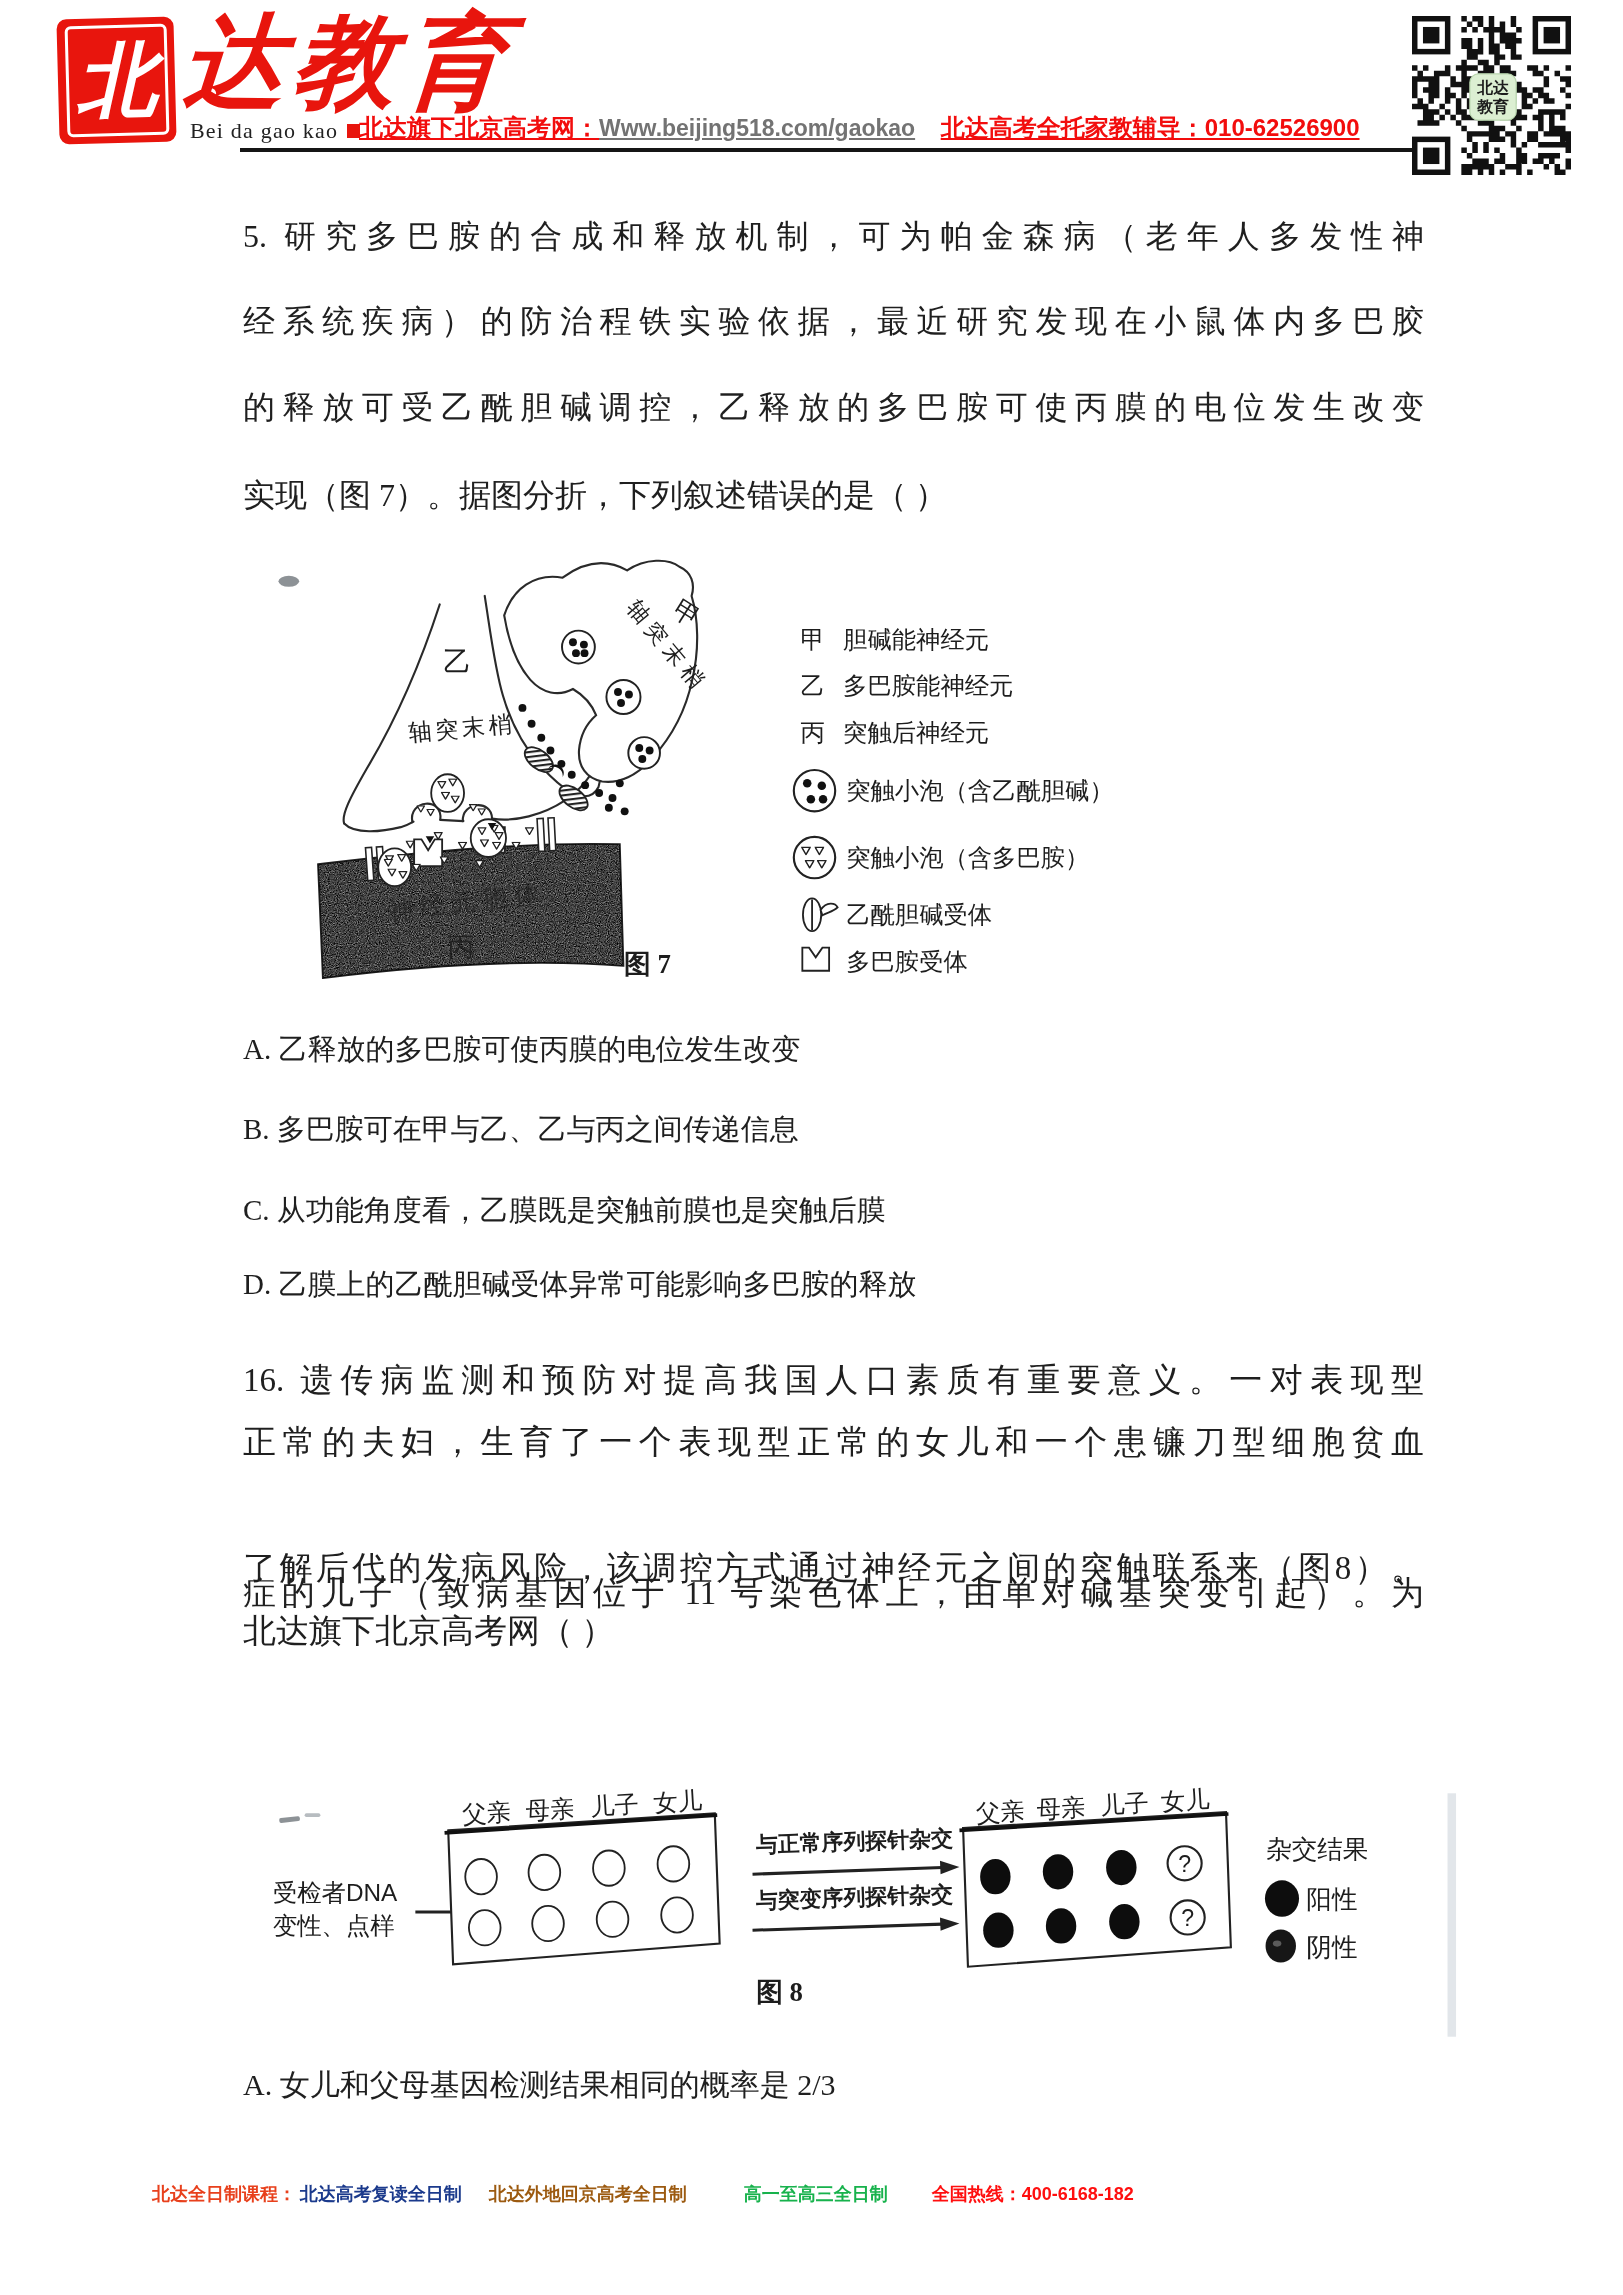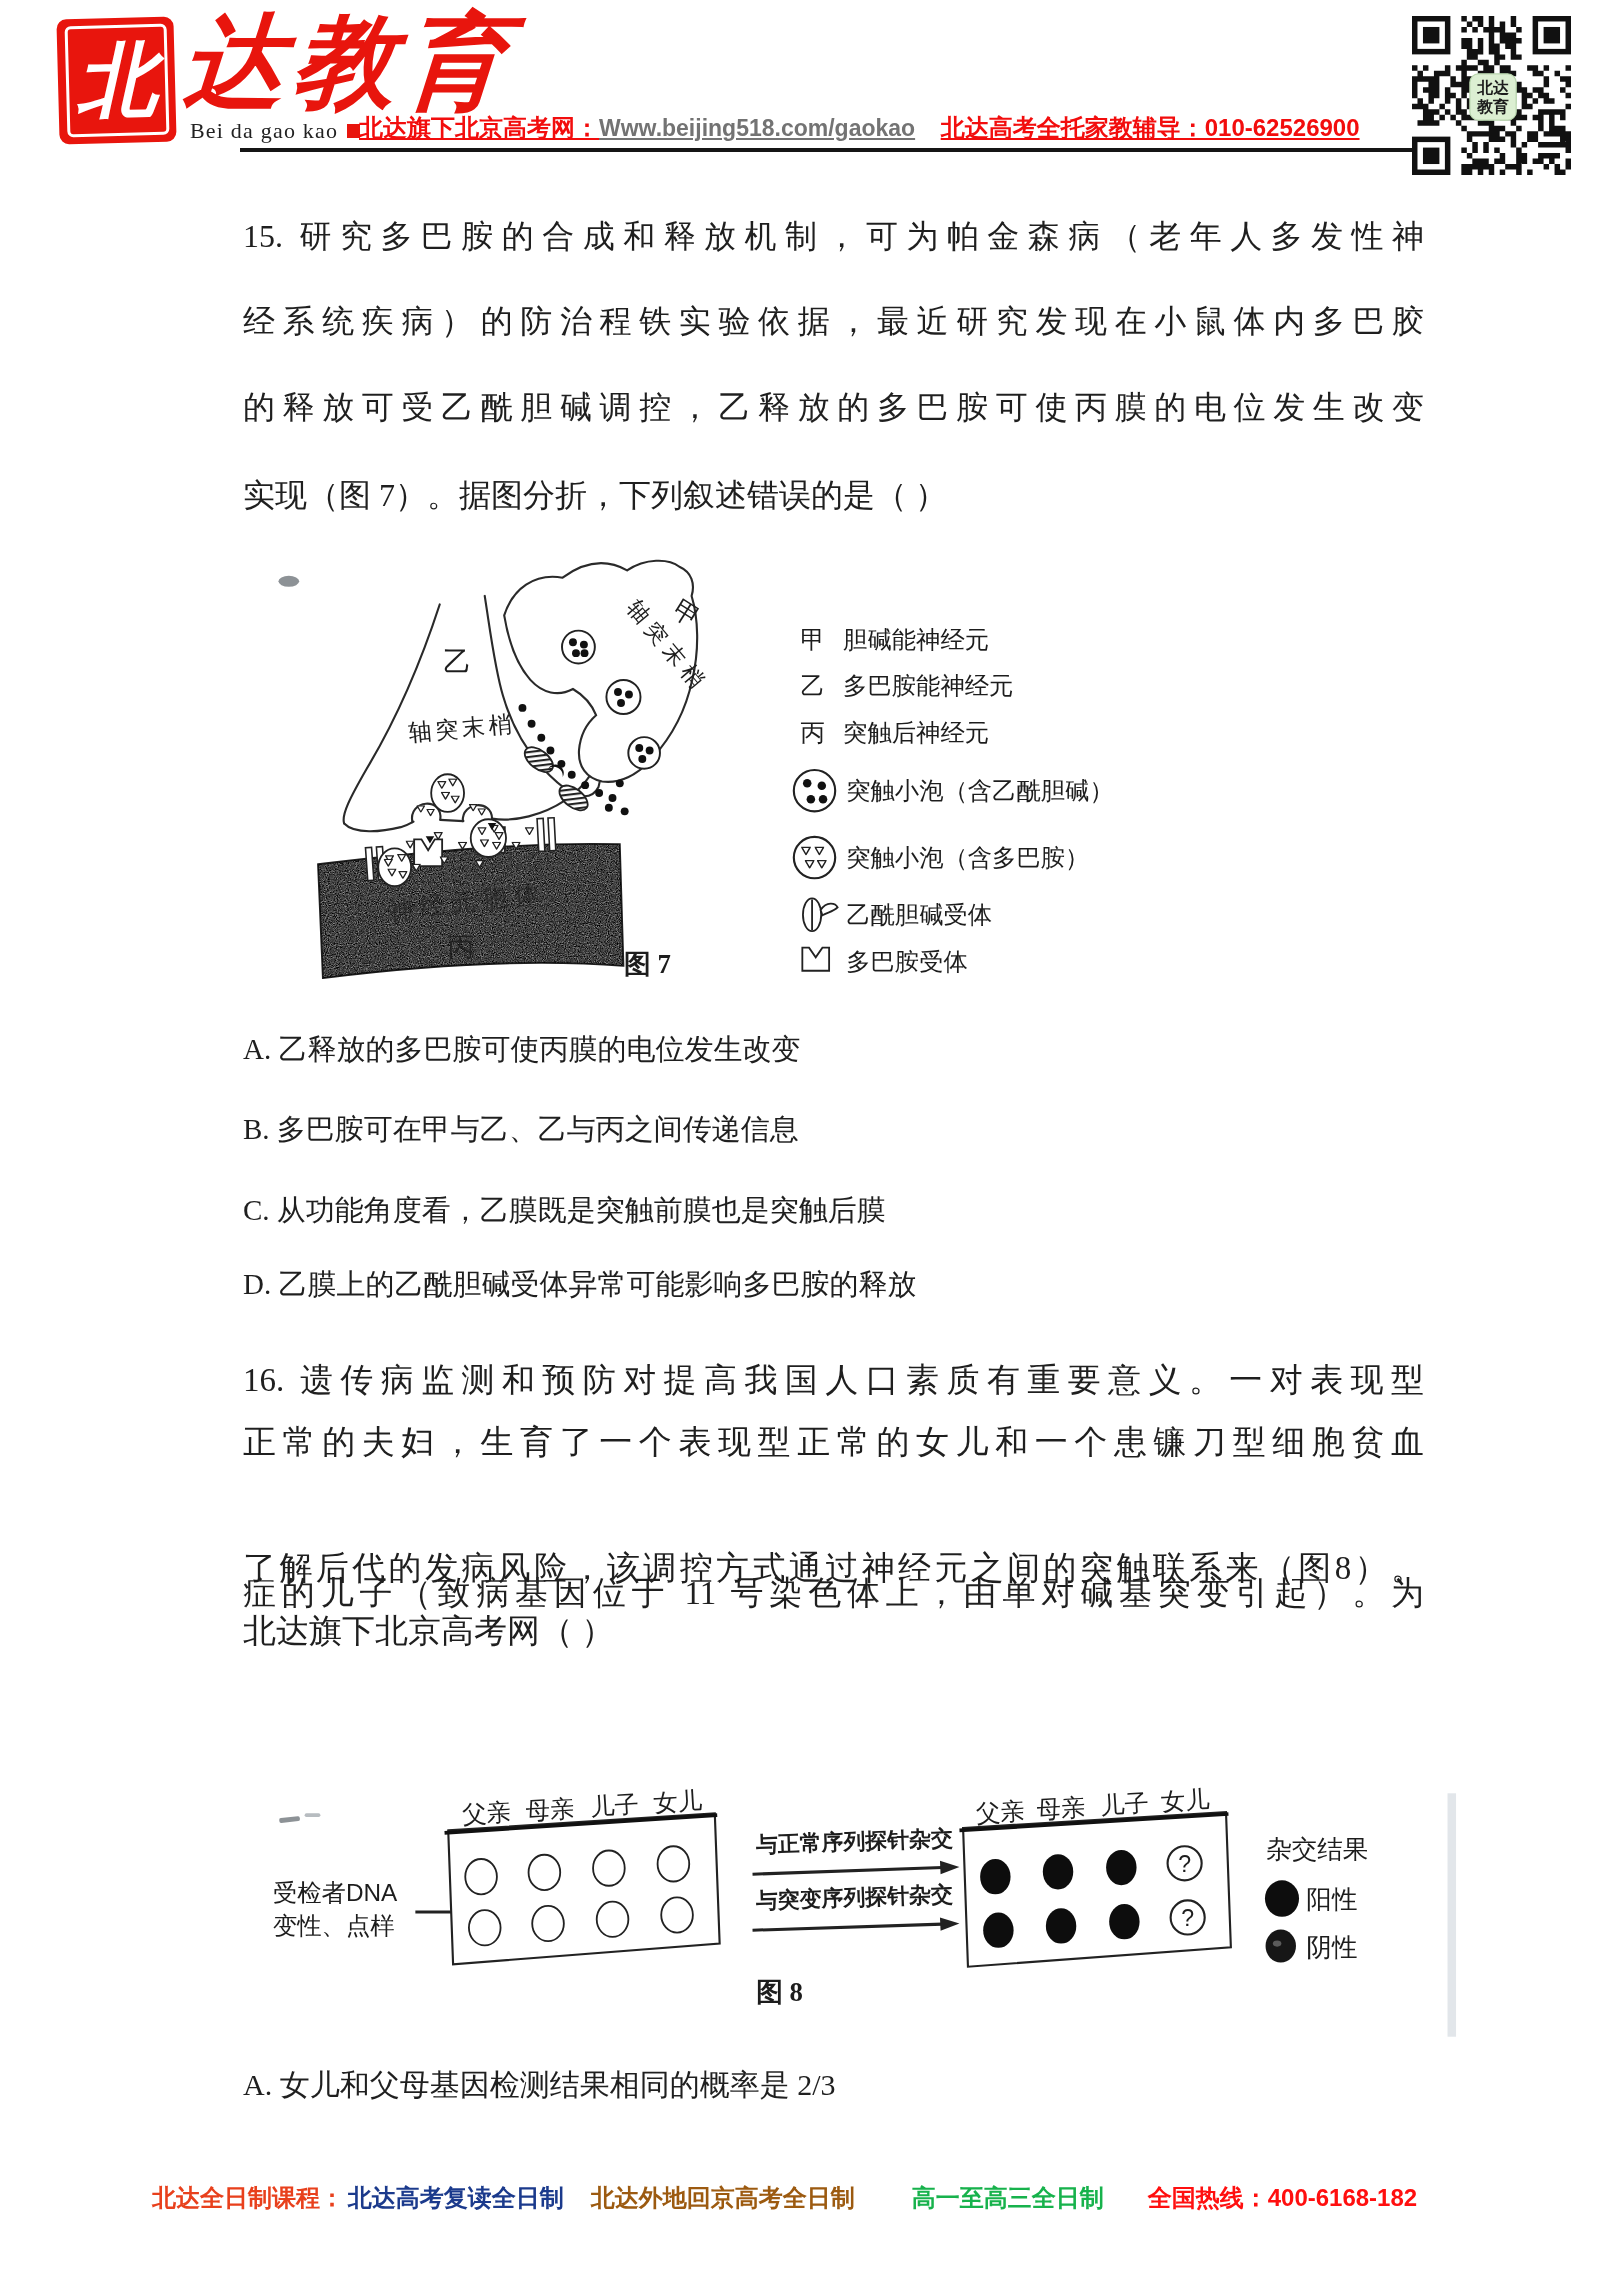--- a/index.html
+++ b/index.html
@@ -39,21 +39,21 @@
   .pline{left:243px;width:1181px;font-size:32px;line-height:1.12;white-space:nowrap;}
   .jline{white-space:normal;text-align:justify;text-align-last:justify;}
   .q16line{font-size:33px;}
   .opt{left:243px;width:1217px;font-size:29px;white-space:nowrap;}
   
   .fig{left:262px;}
   svg text{font-family:"Liberation Serif","DejaVu Serif",serif;fill:#1d1d1d;}
   svg .hand{font-family:"Liberation Sans","DejaVu Sans",sans-serif;}
   
   .footer{
-    left:152px;top:2182px;font-size:24px;font-weight:bold;white-space:nowrap;
+    left:152px;top:2182px;font-size:18px;font-weight:bold;white-space:nowrap;
     font-family:"Liberation Sans","DejaVu Sans",sans-serif;
   }
   .footer .g1{margin-right:3.7px;}
   .footer .g40{display:inline-block;width:27px;}
   .footer .g90{display:inline-block;width:57px;}
   .footer .g70{display:inline-block;width:44px;}
 </style>
 </head>
 <body>
 
@@ -92,21 +92,21 @@
         <rect x="18" y="216" width="27" height="27" fill="#111"></rect>
     </g>
     <g>
       <rect x="95" y="95" width="76" height="76" rx="14" fill="#dcefd2" stroke="#b9d6ae" stroke-width="2"></rect>
       <text x="133" y="126" font-size="26" font-weight="bold" fill="#d93025" text-anchor="middle" class="hand">北达</text>
       <text x="133" y="158" font-size="26" font-weight="bold" fill="#d93025" text-anchor="middle" class="hand">教育</text>
     </g>
   </svg>
 </div>
 
-<div class="abs pline jline" style="top:219px;">15. 研究多巴胺的合成和释放机制，可为帕金森病（老年人多发性神</div>
+<div class="abs pline jline" style="top:219px;">5. 研究多巴胺的合成和释放机制，可为帕金森病（老年人多发性神</div>
 <div class="abs pline jline" style="top:304px;">经系统疾病）的防治程铁实验依据，最近研究发现在小鼠体内多巴胶</div>
 <div class="abs pline jline" style="top:390px;">的释放可受乙酰胆碱调控，乙释放的多巴胺可使丙膜的电位发生改变</div>
 <div class="abs pline" style="top:478px;">实现（图 7）。据图分折，下列叙述错误的是（      ）</div>
 
 <div class="abs fig" style="top:557px;">
 <svg width="931" height="432" viewBox="0 0 1530 710">
   <defs>
     <symbol id="tri" viewBox="0 0 16 14">
           <polygon points="1,1 15,1 8,13" fill="#fff" stroke="#222" stroke-width="2.4"></polygon>
         </symbol>

